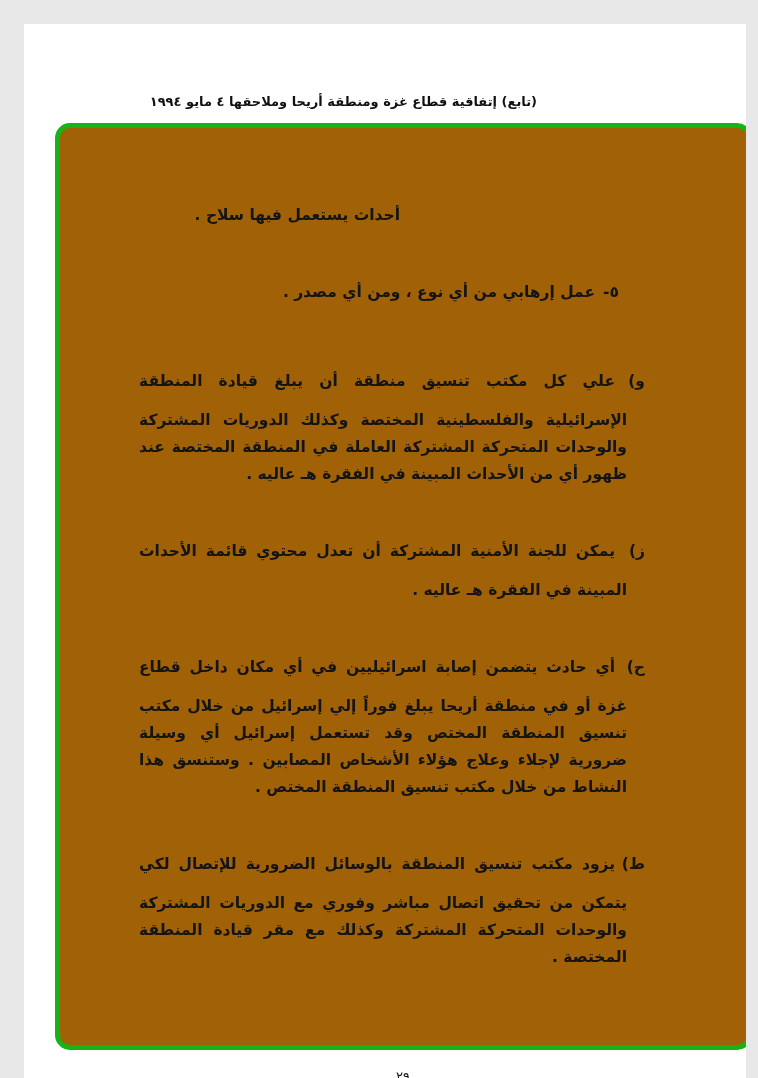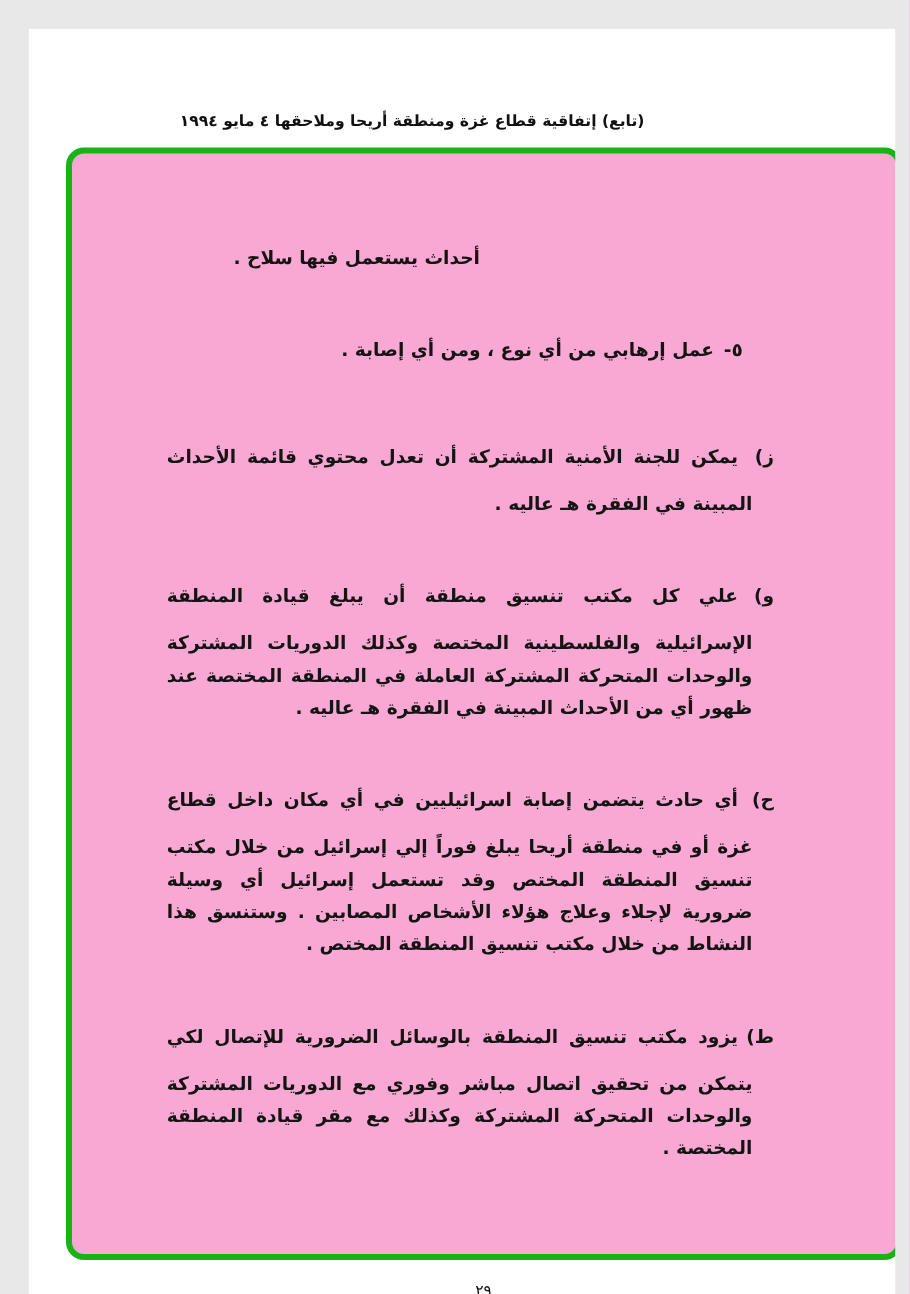--- a/index.html
+++ b/index.html
@@ -36,21 +36,21 @@
       white-space: nowrap;
     }
     .green-frame {
       position: absolute;
       left: 31px;
       top: 99px;
       width: 697px;
       height: 927px;
       border: 5px solid #17b317;
       border-radius: 15px;
-      background: #f9a8d4;
+      background: #a16207;
     }
     .content {
       direction: rtl;
       padding: 50px 78px 0 55px;
       font-size: 15.5px;
       font-weight: bold;
       line-height: 27px;
       color: #141414;
       text-align: justify;
     }
@@ -101,31 +101,31 @@
     <div class="header-title">(تابع) إتفاقية قطاع غزة ومنطقة أريحا وملاحقها ٤ مايو ١٩٩٤</div>
     <div class="header-source">المصدر :  "منظمة التحرير الفلسطينية"</div>
   </div>
 
   <div class="green-frame">
     <div class="content" dir="rtl">
 
       <div class="cont-line">أحداث يستعمل فيها سلاح .</div>
 
       <div class="num-item">
-        <span class="num-marker">٥-</span><span>عمل إرهابي من أي نوع ، ومن أي إصابة .</span>
+        <span class="num-marker">٥-</span><span>عمل إرهابي من أي نوع ، ومن أي مصدر .</span>
       </div>
 
 
 
       <div class="let-item">
-        <span class="let-marker">ز)</span><span>يمكن للجنة الأمنية المشتركة أن تعدل محتوي قائمة الأحداث المبينة في الفقرة هـ  عاليه .</span>
+        <span class="let-marker">و)</span><span>علي كل مكتب تنسيق منطقة أن يبلغ قيادة المنطقة الإسرائيلية والفلسطينية المختصة وكذلك الدوريات المشتركة والوحدات المتحركة المشتركة العاملة في المنطقة المختصة عند ظهور أي من الأحداث المبينة في الفقرة هـ  عاليه .</span>
       </div>
 
       <div class="let-item">
-        <span class="let-marker">و)</span><span>علي كل مكتب تنسيق منطقة أن يبلغ قيادة المنطقة الإسرائيلية والفلسطينية المختصة وكذلك الدوريات المشتركة والوحدات المتحركة المشتركة العاملة في المنطقة المختصة عند ظهور أي من الأحداث المبينة في الفقرة هـ  عاليه .</span>
+        <span class="let-marker">ز)</span><span>يمكن للجنة الأمنية المشتركة أن تعدل محتوي قائمة الأحداث المبينة في الفقرة هـ  عاليه .</span>
       </div>
 
       <div class="let-item">
         <span class="let-marker">ح)</span><span>أي حادث يتضمن إصابة اسرائيليين في أي مكان داخل قطاع غزة أو في منطقة أريحا يبلغ فوراً إلي إسرائيل من خلال مكتب تنسيق المنطقة المختص وقد تستعمل إسرائيل أي وسيلة ضرورية لإجلاء وعلاج هؤلاء الأشخاص المصابين . وستنسق هذا النشاط من خلال مكتب تنسيق المنطقة المختص .</span>
       </div>
 
       <div class="let-item">
         <span class="let-marker">ط)</span><span>يزود مكتب تنسيق المنطقة بالوسائل الضرورية للإتصال لكي يتمكن من تحقيق اتصال مباشر وفوري مع الدوريات المشتركة والوحدات المتحركة المشتركة وكذلك مع مقر قيادة المنطقة المختصة .</span>
       </div>
 

